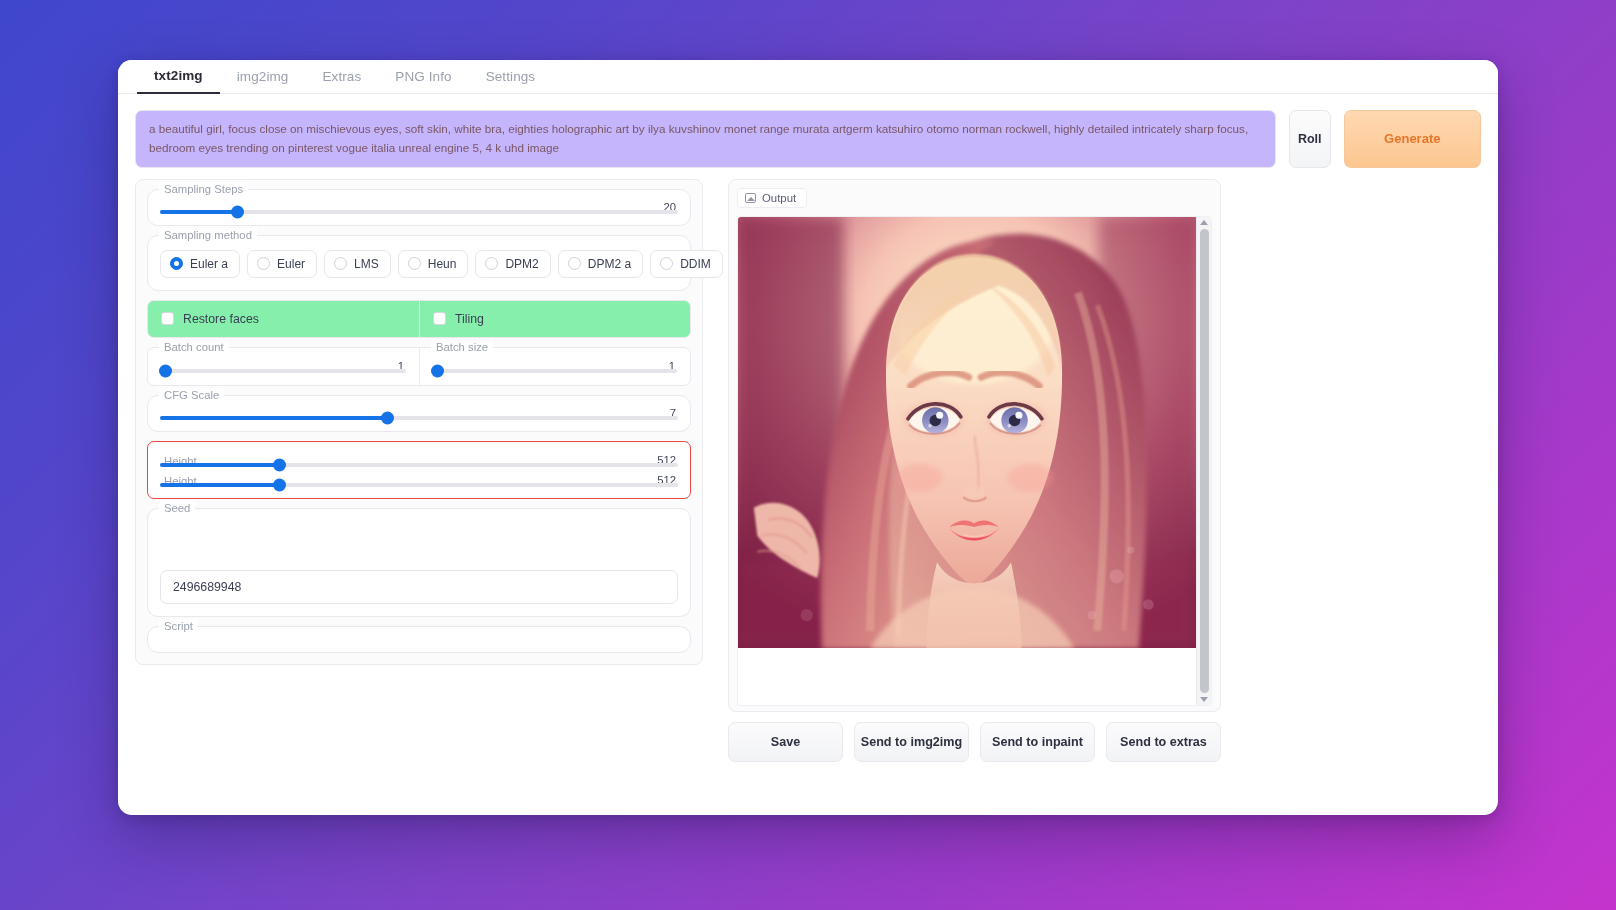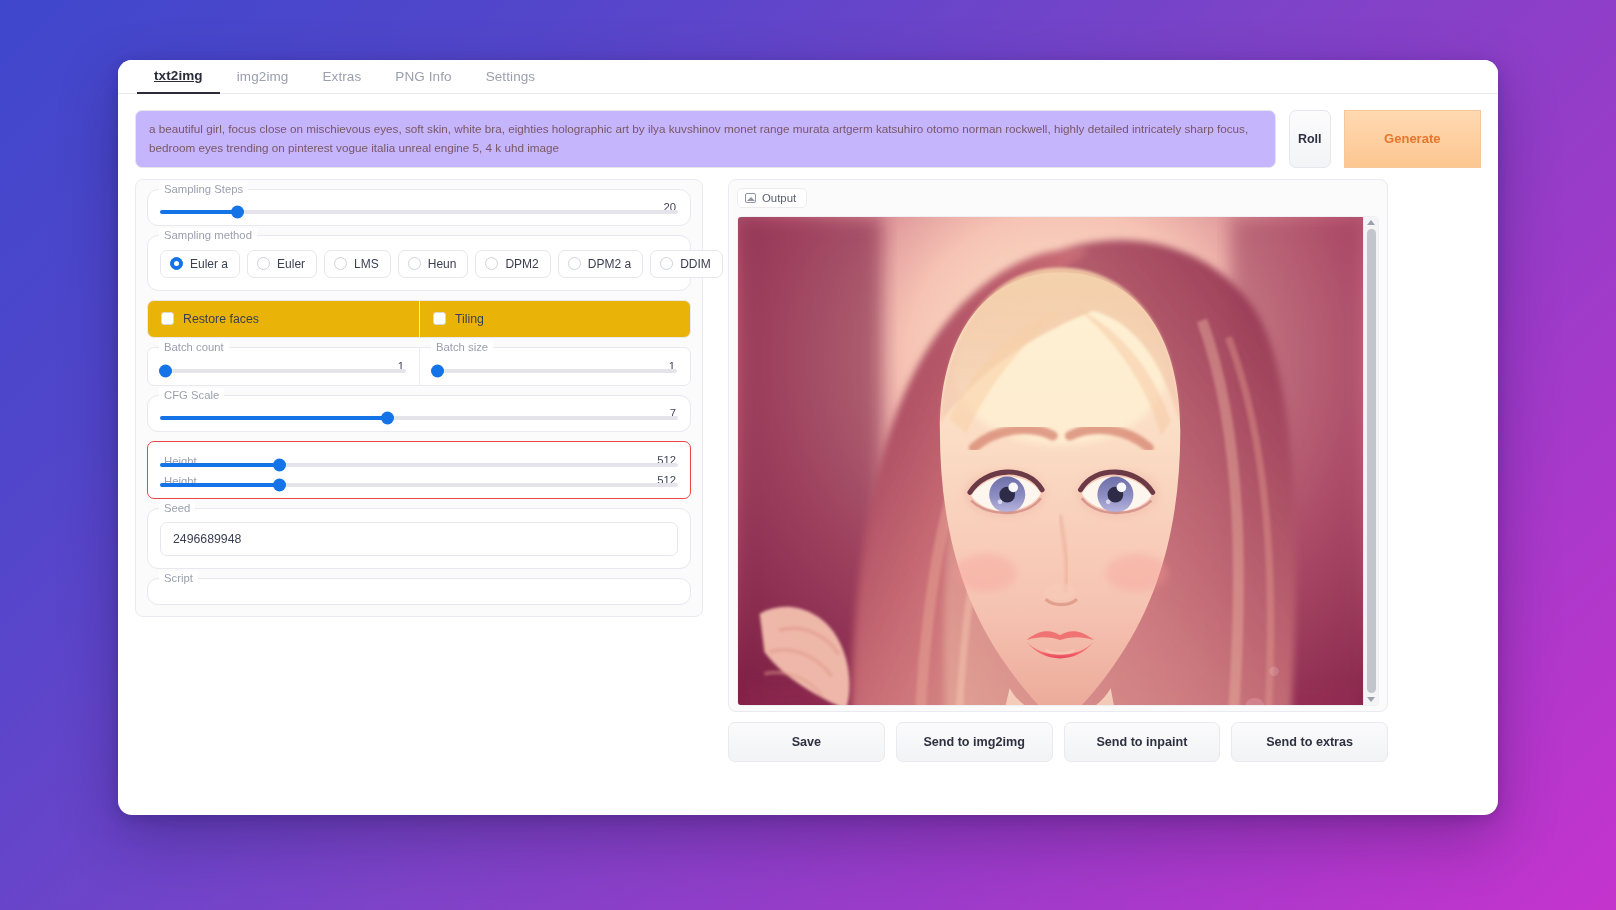--- a/index.html
+++ b/index.html
@@ -50,21 +50,20 @@
     padding: 6px 17px 9px 17px;
     cursor: pointer;
     white-space: nowrap;
     letter-spacing: .1px;
   }
   .tab.active {
     color: #2b2b3a;
     font-weight: 600;
     border-bottom: 2px solid #2b2b3a;
     margin-bottom: -1px;
-    text-decoration: underline;
   }
 
   
   .prompt-row {
     display: flex;
     align-items: stretch;
     gap: 13px;
     padding: 16px 17px 11px 17px;
   }
   .prompt-box {
@@ -93,39 +92,39 @@
     font-weight: 700;
     color: #2e3140;
     display: flex;
     align-items: center;
     justify-content: center;
     cursor: pointer;
   }
   .btn-generate {
     width: 186px;
     border: 1px solid #f6c79a;
-    border-radius: 0;
+    border-radius: 7px;
     background: linear-gradient(#ffd9b2, #fcc690);
     font-size: 13px;
     font-weight: 600;
     color: #e8752a;
     display: flex;
     align-items: center;
     justify-content: center;
     cursor: pointer;
   }
 
   
   .main {
     display: flex;
     gap: 25px;
     padding: 0 17px 0 17px;
   }
   .left-col { width: 568px; flex: none; }
-  .right-col { width: 660px; flex: none; position: relative; }
+  .right-col { width: 493px; flex: none; position: relative; }
 
   
   .settings-panel {
     border: 1px solid #eaeaf0;
     border-radius: 8px;
     background: #fbfbfc;
     padding: 9px 11px 11px 11px;
   }
 
   .group {
@@ -228,21 +227,21 @@
     margin: -2.5px 0 0 -2.5px;
     border-radius: 50%;
     background: #ffffff;
   }
 
   
   .check-group {
     display: flex;
     border: 1px solid #e8e8ee;
     border-radius: 7px;
-    background: #eab308;
+    background: #86efac;
     margin-bottom: 9px;
     overflow: hidden;
     align-items: center;
   }
   .check-cell {
     flex: 1 1 50%;
     display: flex;
     align-items: center;
     gap: 9px;
     padding: 11px 13px;
@@ -303,20 +302,21 @@
   .text-input {
     width: 100%;
     border: 1px solid #e6e6ec;
     border-radius: 7px;
     background: #ffffff;
     padding: 9px 12px;
     font-family: "Liberation Sans", sans-serif;
     font-size: 12.3px;
     color: #3a3f52;
     outline: none;
+    margin-top: 48px;
   }
 
   
   .select-box {
     width: 100%;
     border: 1px solid #e6e6ec;
     border-radius: 7px;
     background: #ffffff;
     padding: 9px 12px;
     font-size: 12.3px;

